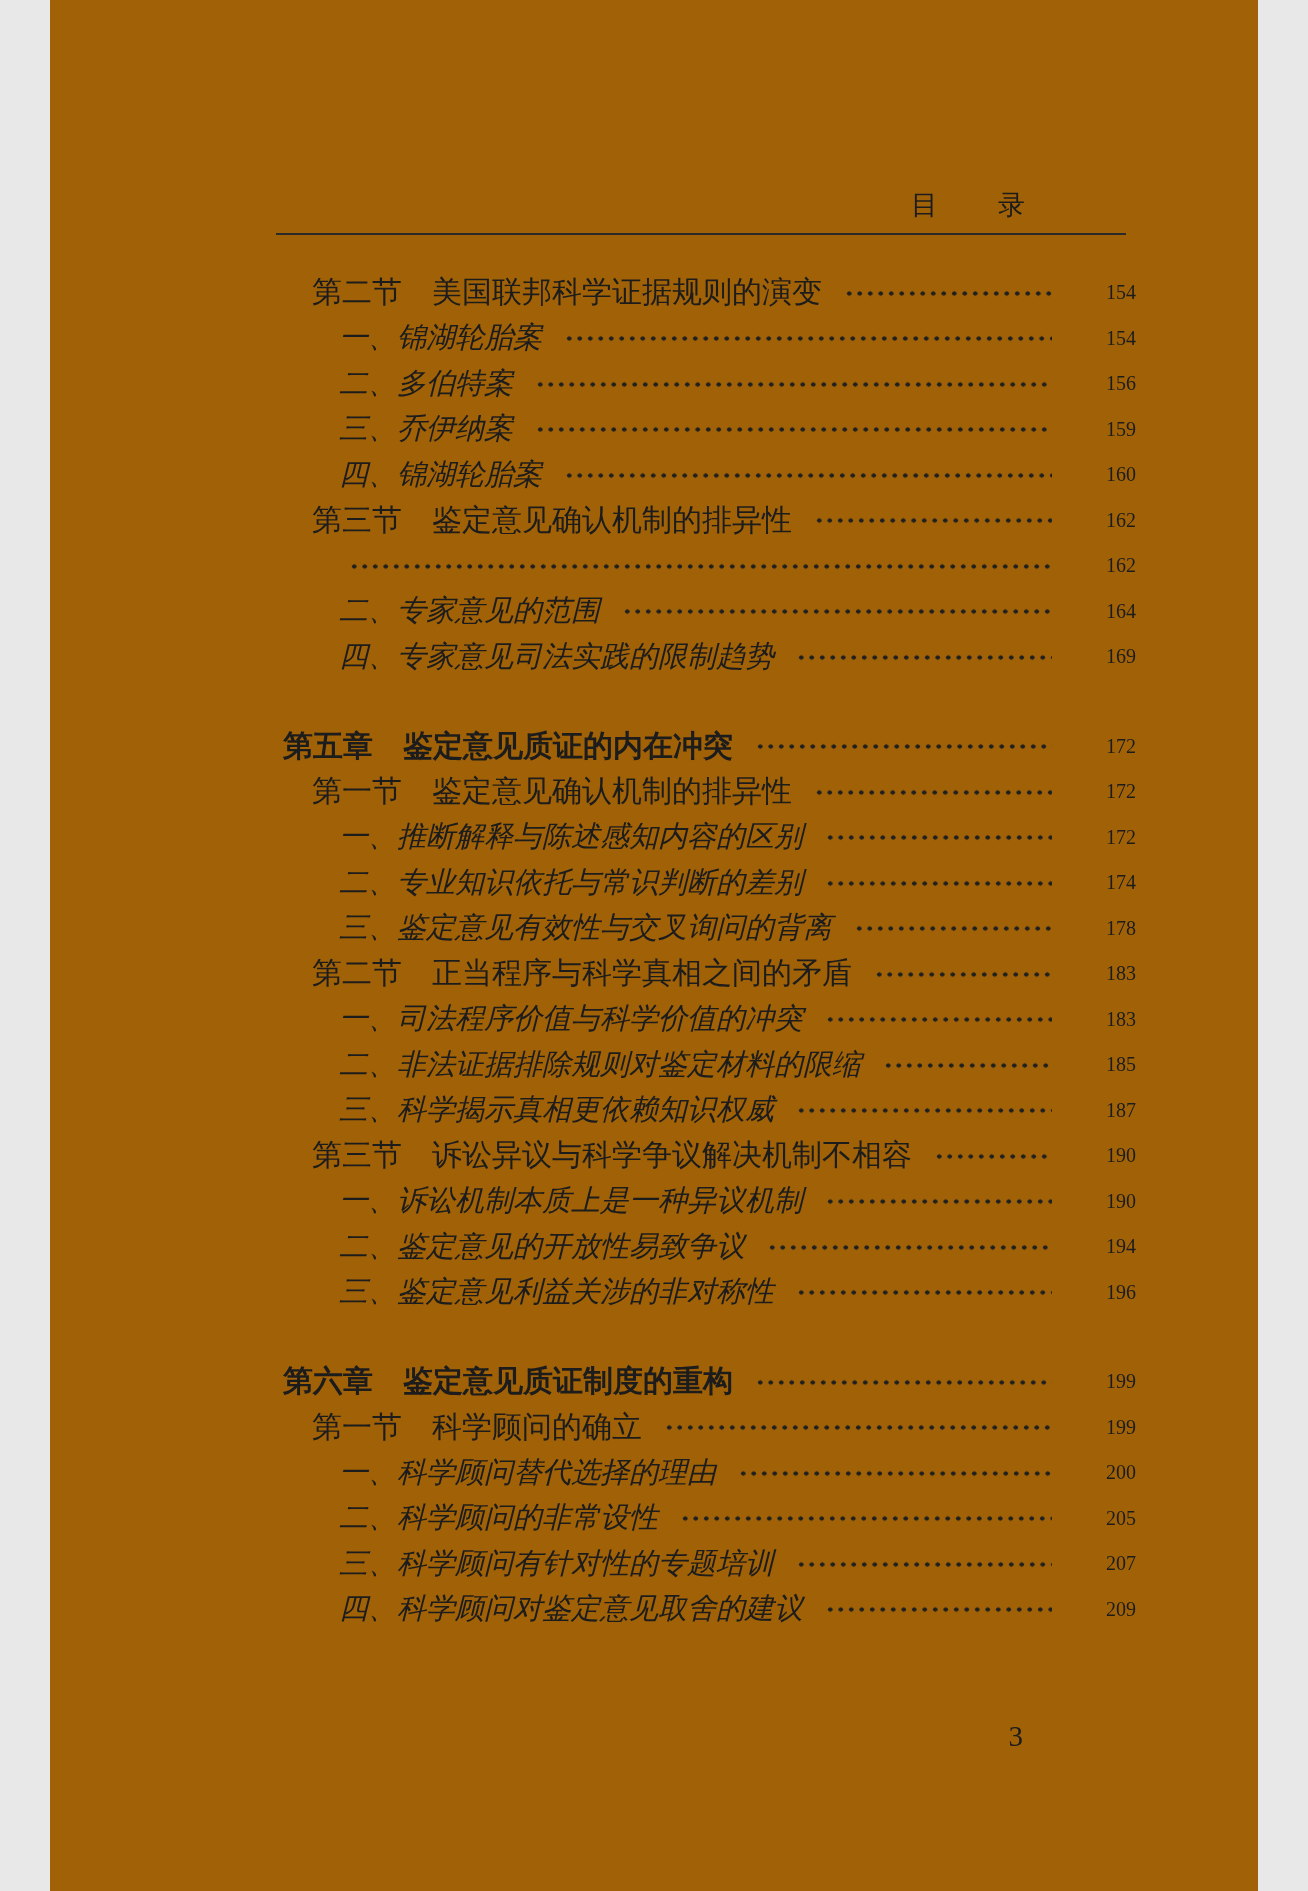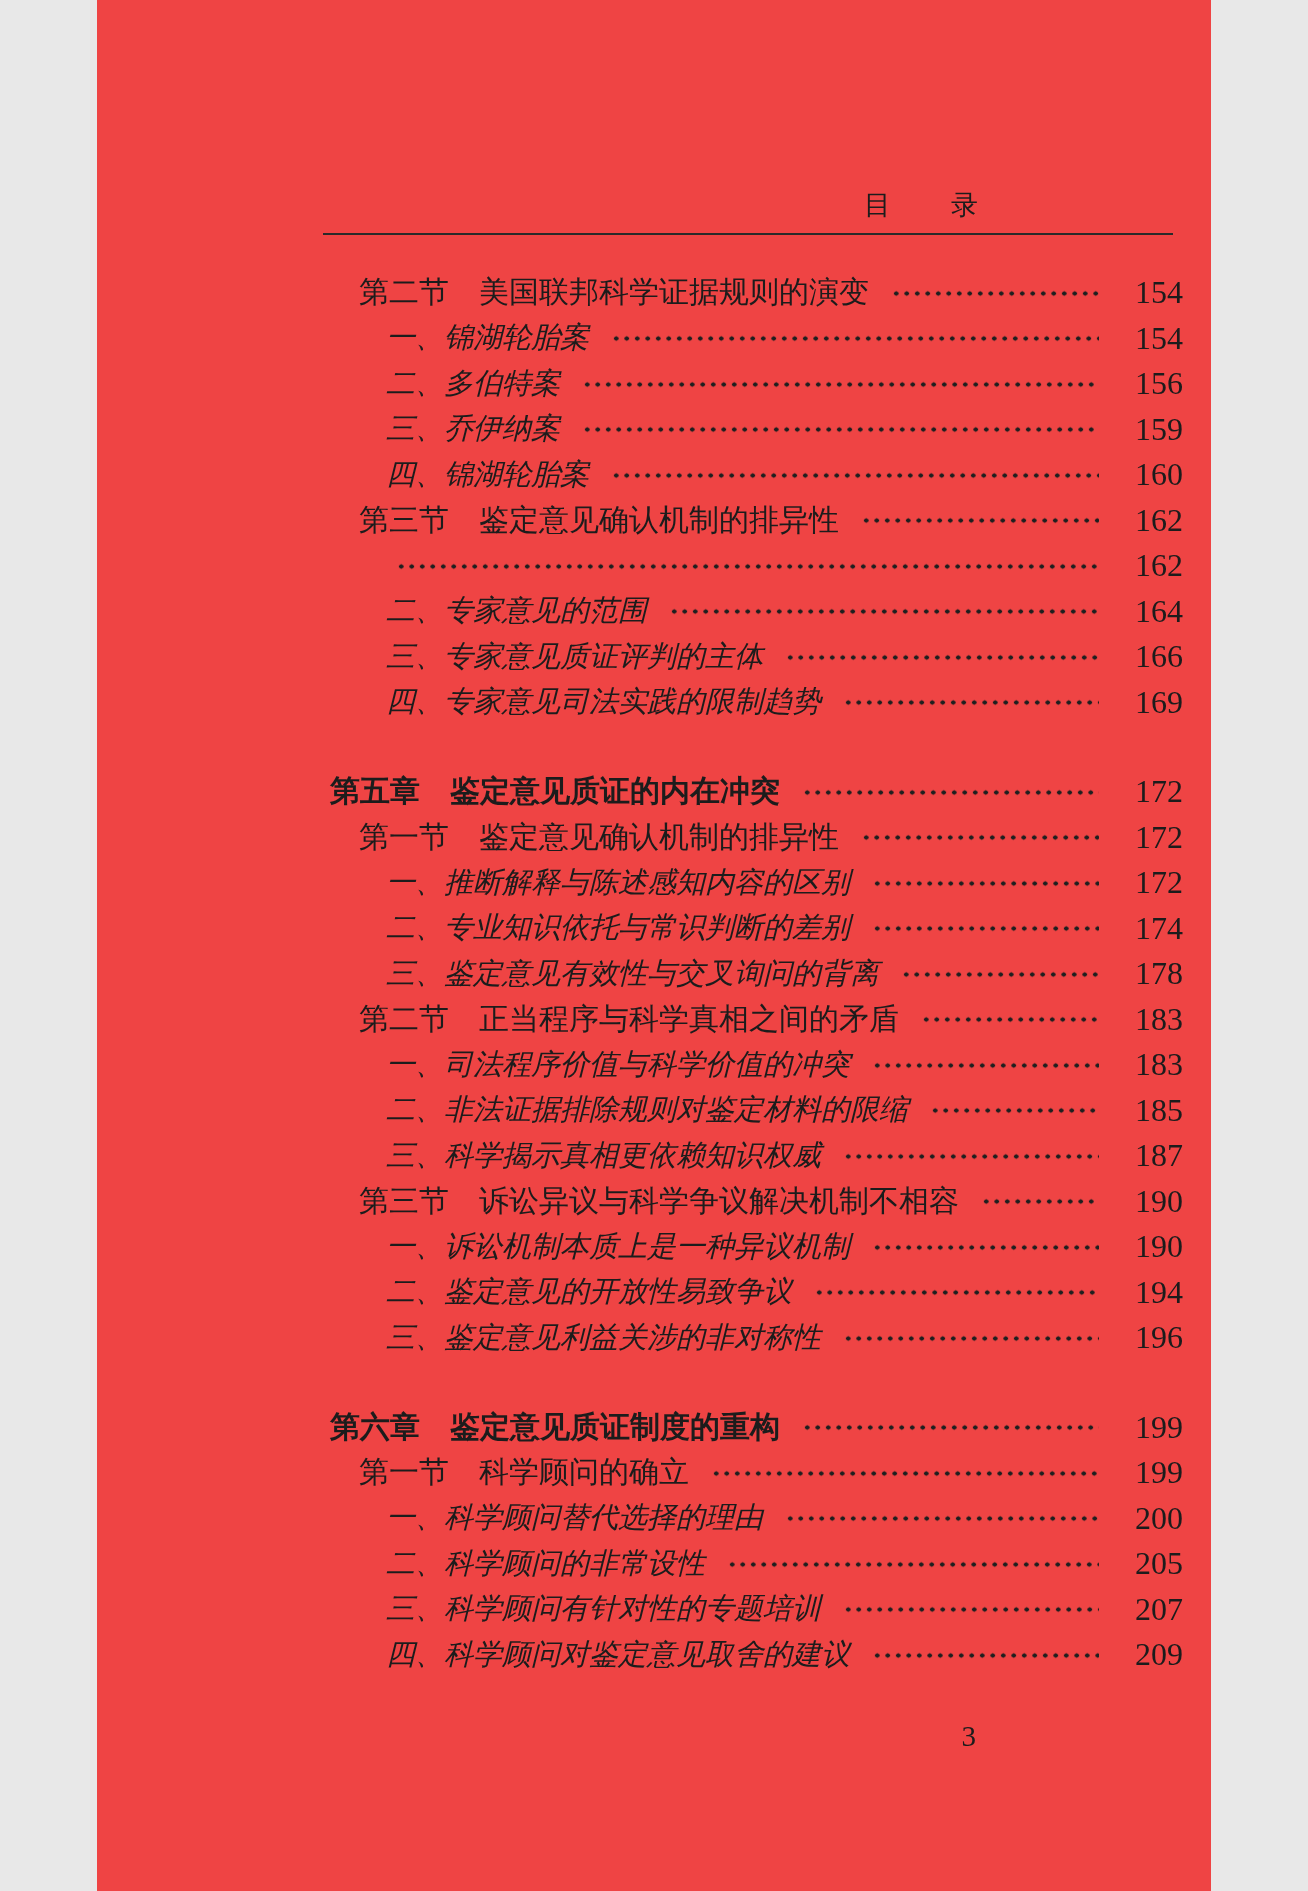--- a/index.html
+++ b/index.html
@@ -2,24 +2,24 @@
 <html><head>
 <meta charset="utf-8">
 <style>
   html, body {
     margin: 0;
     padding: 0;
     background: #e8e8e8;
   }
   .page {
     position: relative;
-    width: 1114px;
+    width: 1208px;
     height: 1891px;
     margin: 0 auto;
-    background: #ef4444;
+    background: #a16207;
     color: #1c1c1c;
     font-family: "Liberation Serif", serif;
     overflow: hidden;
   }
   .header {
     position: absolute;
     top: 190px;
     right: 231px;
     font-size: 27px;
     line-height: 30px;
@@ -71,21 +71,21 @@
     align-self: stretch;
     margin: 0 8px 0 10px;
     background-image: radial-gradient(circle, #1f1f1f 2px, rgba(0,0,0,0) 2.4px);
     background-size: 10.5px 10.5px;
     background-repeat: repeat-x;
     background-position: left center;
   }
   .toc-page {
     flex: 0 0 64px;
     text-align: right;
-    font-size: 32px;
+    font-size: 20px;
     font-weight: 400;
     font-style: normal;
     font-family: "Liberation Serif", serif;
   }
   .footer {
     position: absolute;
     top: 1720px;
     right: 235px;
     font-size: 29px;
   }
@@ -139,25 +139,20 @@
     <span class="toc-leader"></span>
     <span class="toc-page">162</span>
   </div>
 
   <div class="toc-row level-sub">
     <span class="toc-label">二、专家意见的范围</span>
     <span class="toc-leader"></span>
     <span class="toc-page">164</span>
   </div>
 
-  <div class="toc-row level-sub">
-    <span class="toc-label">三、专家意见质证评判的主体</span>
-    <span class="toc-leader"></span>
-    <span class="toc-page">166</span>
-  </div>
 
   <div class="toc-row level-sub">
     <span class="toc-label">四、专家意见司法实践的限制趋势</span>
     <span class="toc-leader"></span>
     <span class="toc-page">169</span>
   </div>
 
   <div class="toc-row level-chapter">
     <span class="toc-label">第五章　鉴定意见质证的内在冲突</span>
     <span class="toc-leader"></span>

